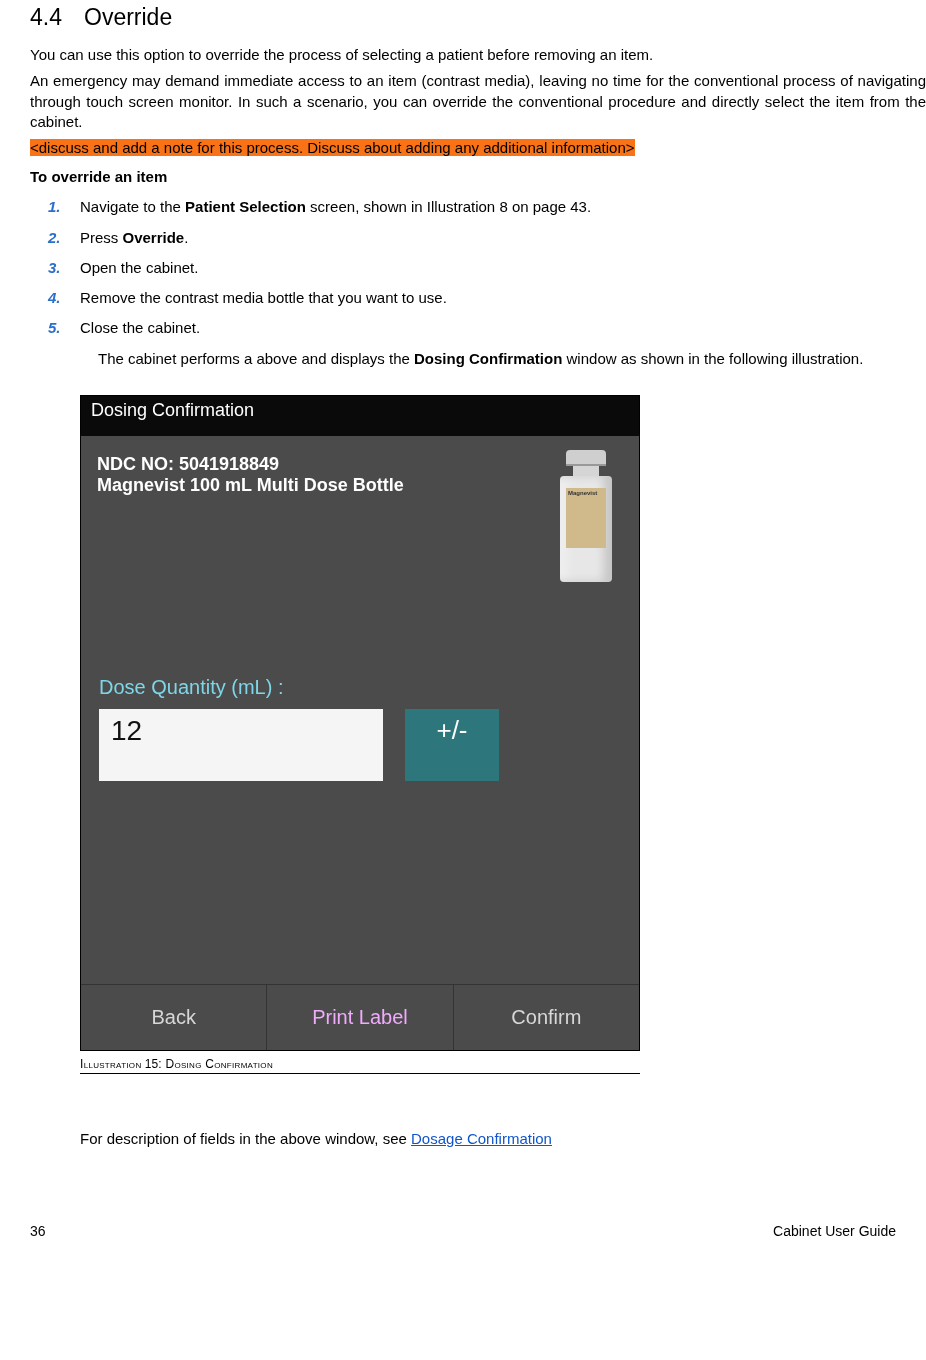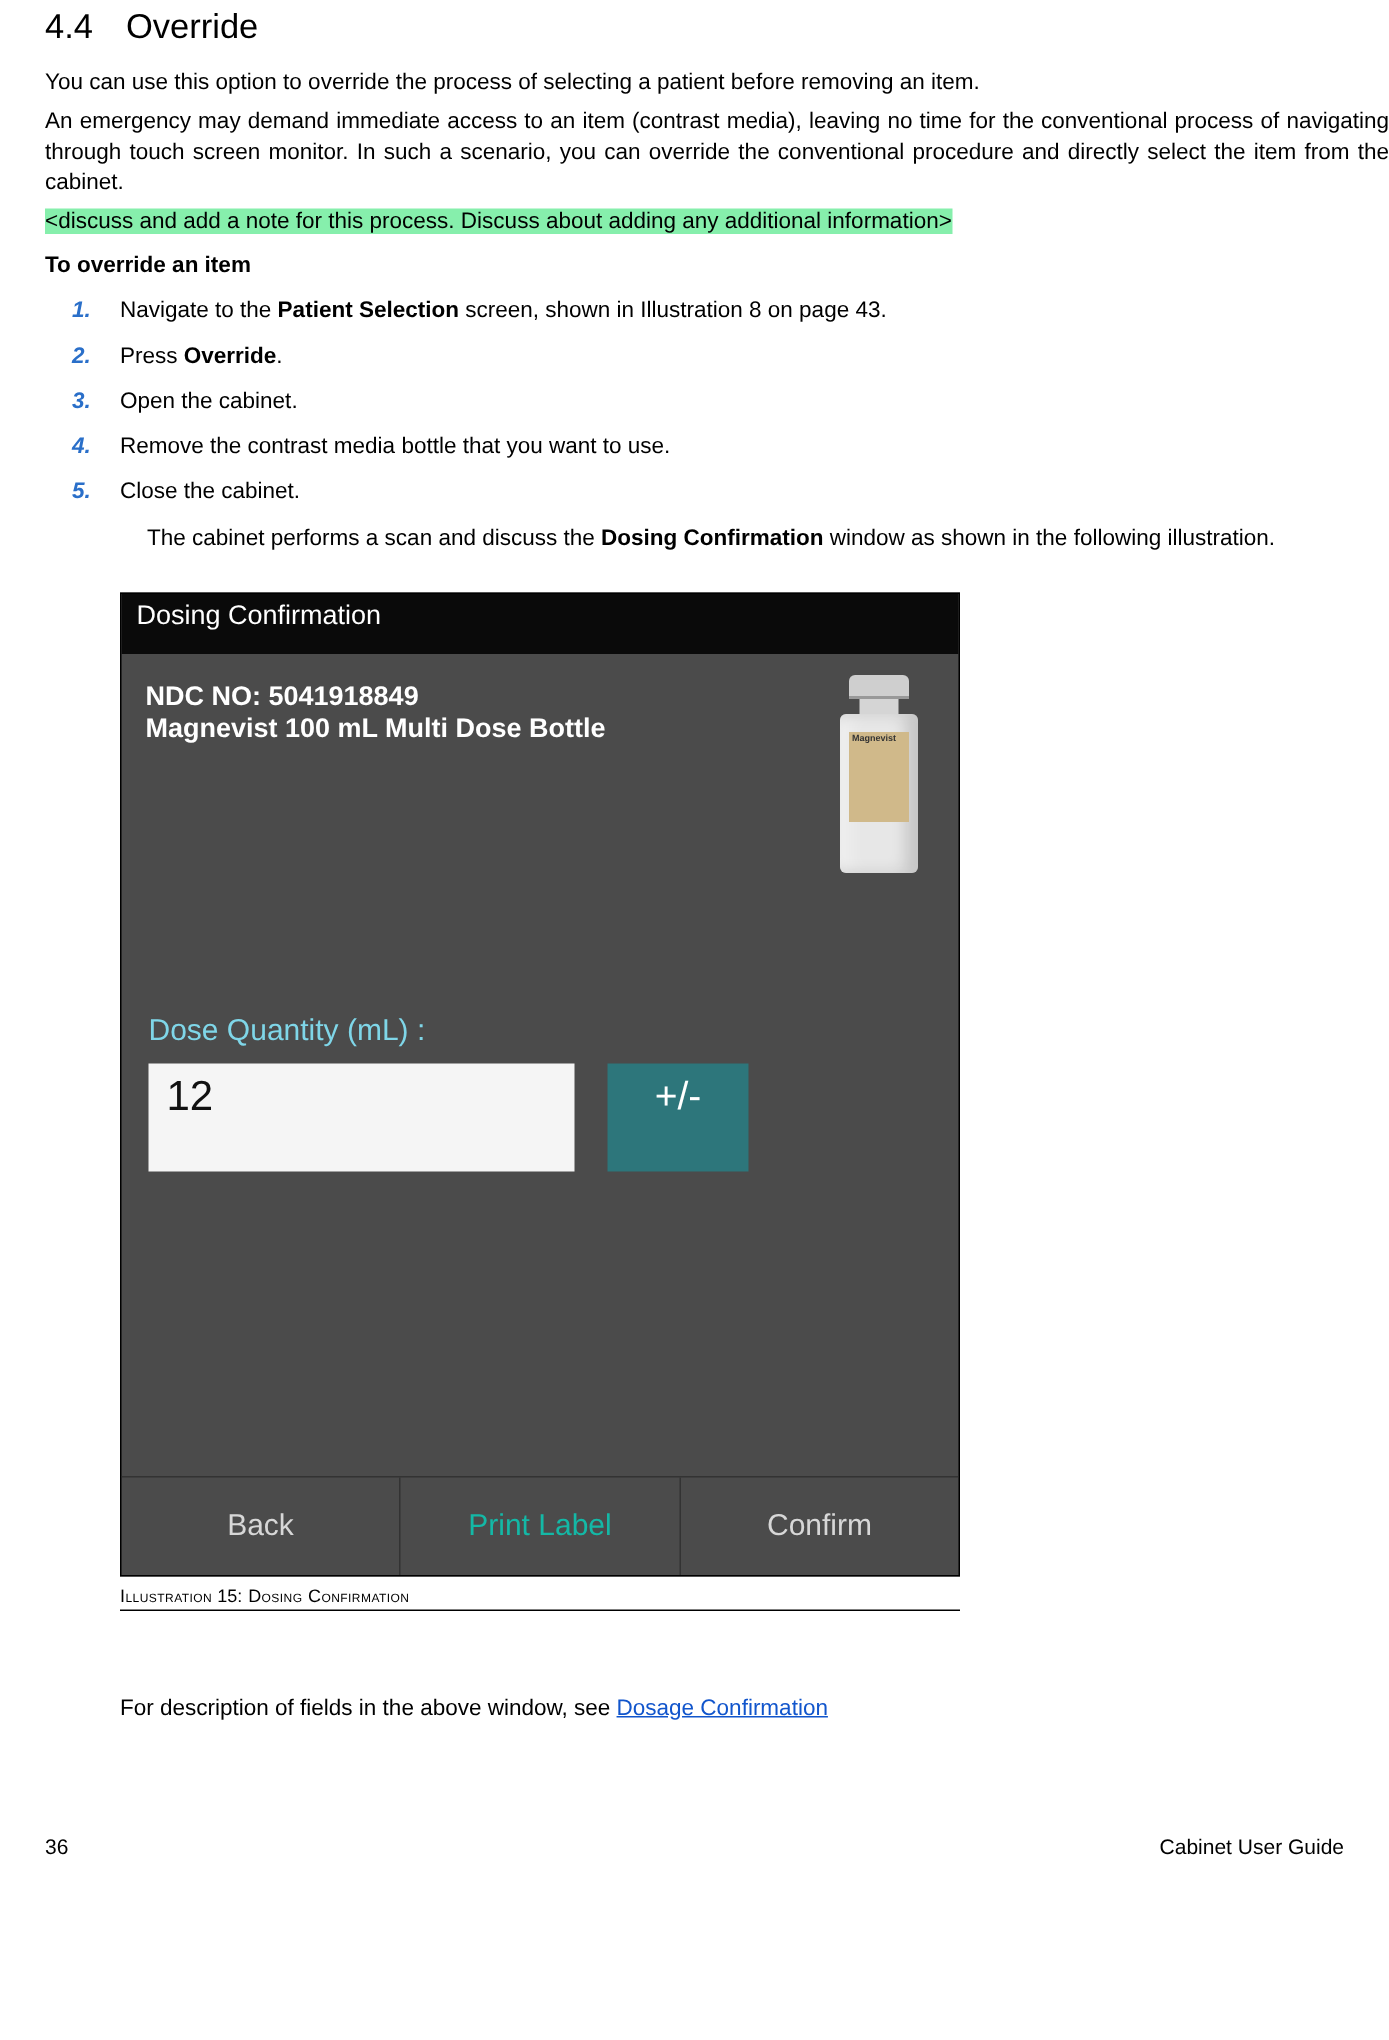--- a/index.html
+++ b/index.html
@@ -16,21 +16,21 @@
       position: relative;
     }
     .h-title {
       font-size: 23px;
       font-weight: normal;
       margin: 0 0 14px 0;
     }
     .h-title-num { display: inline-block; width: 54px; }
     .para { font-size: 15px; line-height: 1.35; margin: 0 0 6px 0; }
     .para-justify { text-align: justify; }
-    .highlight { background: #86efac; }
+    .highlight { background: #f97316; }
     .bold-line { font-weight: bold; font-size: 15px; margin: 10px 0 12px 0; }
     .list { margin: 0 0 16px 18px; padding: 0; }
     .list-item { display: flex; font-size: 15px; margin: 0 0 10px 0; line-height: 1.35; }
     .list-num { flex: 0 0 32px; font-weight: bold; font-style: italic; color: #2a6fc9; }
     .list-body { flex: 1; }
     .list-sub { margin: 8px 0 0 50px; font-size: 15px; line-height: 1.35; }
 
     .figure-wrap { margin: 26px 0 0 50px; width: 560px; }
     .figure-caption { font-size: 12px; margin: 6px 0 0 0; border-bottom: 1px solid #000; display: inline-block; width: 560px; padding-bottom: 2px; }
     .figure-caption .sc { font-variant: small-caps; letter-spacing: 0.3px; }
@@ -89,21 +89,21 @@
     .shot-footer {
       margin-top: auto;
       display: flex; height: 66px; border-top: 1px solid #333;
     }
     .shot-btn {
       flex: 1; display: flex; align-items: center; justify-content: center;
       color: #d7d7d7; font-size: 20px; font-weight: 300;
       border-right: 1px solid #333;
     }
     .shot-btn:last-child { border-right: none; }
-    .shot-btn.print { color: #14b8a6; }
+    .shot-btn.print { color: #f0abfc; }
 
     .after-fig { margin: 56px 0 0 50px; font-size: 15px; }
     .linklike { color: #1155cc; text-decoration: underline; }
 
     .footer { margin: 76px 30px 16px 30px; display: flex; justify-content: space-between; font-size: 14px; }
   </style>
 </head>
 <body>
 
 <div class="page">
@@ -130,21 +130,21 @@
       <div class="list-body"><span>Open the cabinet.</span></div>
     </div>
     <div class="list-item">
       <div class="list-num">4.</div>
       <div class="list-body"><span>Remove the contrast media bottle that you want to use.</span></div>
     </div>
     <div class="list-item">
       <div class="list-num">5.</div>
       <div class="list-body"><span>Close the cabinet.</span></div>
     </div>
-    <div class="list-sub"><span>The cabinet performs a scan and discuss the </span><b>Dosing Confirmation</b><span> window as shown in the following illustration.</span></div>
+    <div class="list-sub"><span>The cabinet performs a above and displays the </span><b>Dosing Confirmation</b><span> window as shown in the following illustration.</span></div>
   </div>
 
   <div class="figure-wrap">
     <div class="screenshot">
       <div class="shot-titlebar">Dosing Confirmation</div>
       <div class="shot-ndc-row">
         <div class="shot-ndc-text">
           <div>NDC NO: 5041918849</div>
           <div>Magnevist 100 mL Multi Dose Bottle</div>
         </div>

